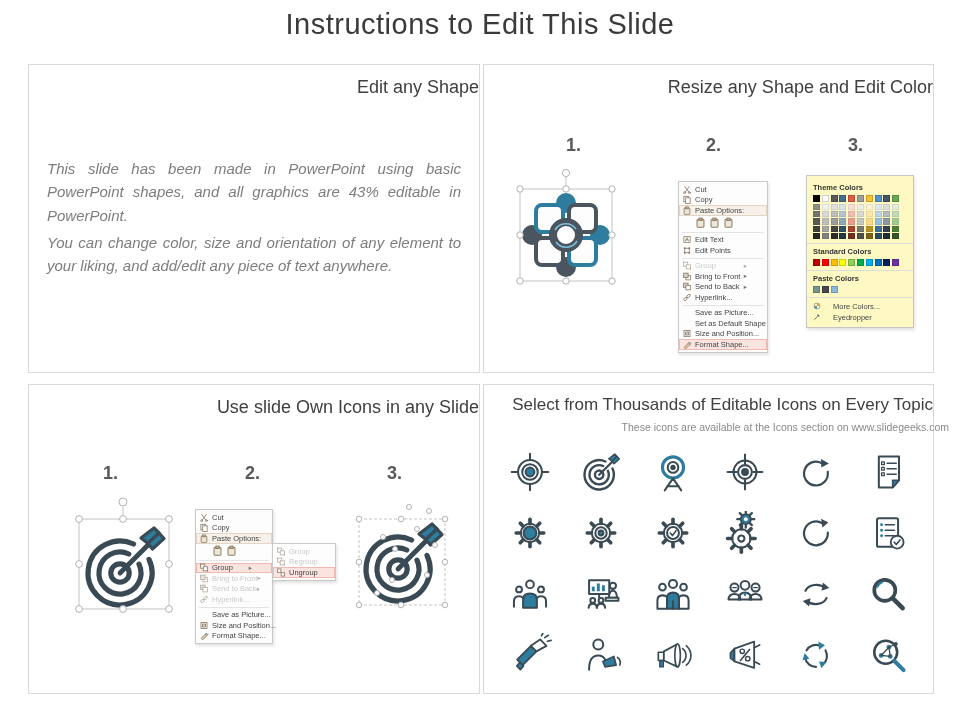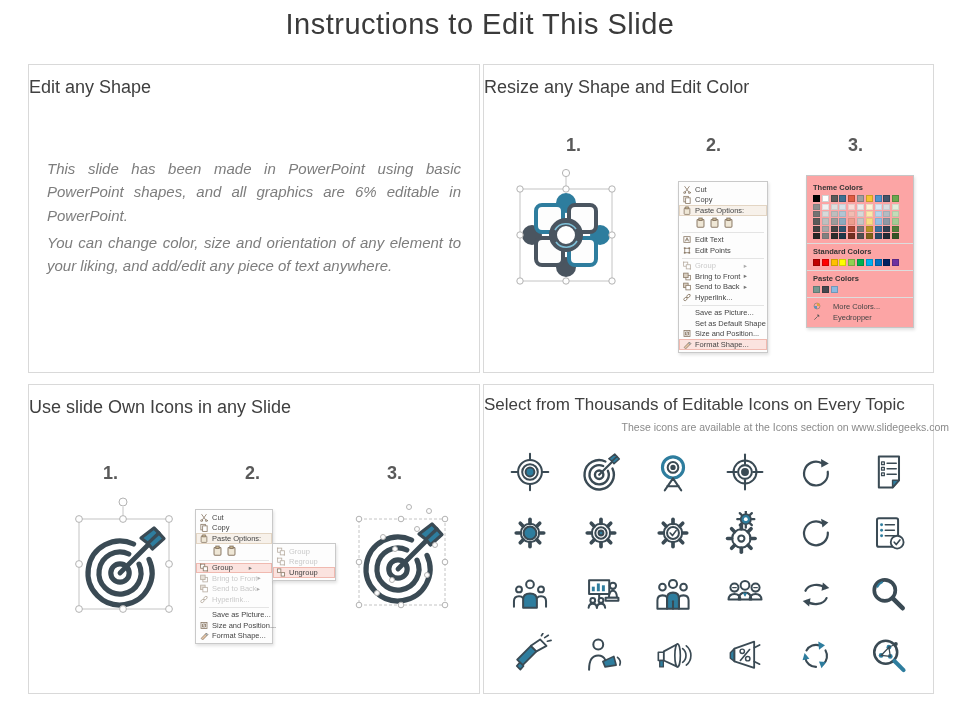--- a/index.html
+++ b/index.html
@@ -3,21 +3,21 @@
 <meta charset="utf-8">
 <style>
   html,body{margin:0;padding:0;background:#fff;}
   body{width:960px;height:720px;position:relative;font-family:"Liberation Sans",sans-serif;overflow:hidden;}
   .title{position:absolute;left:0;top:8px;width:960px;text-align:center;font-size:29px;color:#3a3a3a;letter-spacing:.5px;}
   .panel{position:absolute;background:#fff;border:1px solid #d9d9d9;}
   #panel-tl{left:28px;top:64px;width:450px;height:307px;}
   #panel-tr{left:483px;top:64px;width:449px;height:307px;}
   #panel-bl{left:28px;top:384px;width:450px;height:308px;}
   #panel-br{left:483px;top:384px;width:449px;height:308px;}
-  .panel-title{position:absolute;left:0;top:12px;width:100%;text-align:left;font-size:18px;color:#404040;}
+  .panel-title{position:absolute;left:0;top:12px;width:100%;text-align:right;font-size:18px;color:#404040;}
   .para{position:absolute;left:18px;right:18px;font-size:15px;font-style:italic;color:#7d7d7d;text-align:justify;line-height:1.55;}
   .stepnum{position:absolute;font-size:18px;font-weight:bold;color:#595959;}
   .vis{position:absolute;}
   
   .icon-grid{position:absolute;left:10px;top:56px;width:430px;}
   .icon-row{display:flex;}
   .icon-cell{width:71.6px;height:61px;display:flex;align-items:center;justify-content:center;}
   .gic{stroke:#3a4a54;fill:none;stroke-width:2.2;stroke-linecap:round;stroke-linejoin:round;}
   .subtitle{position:absolute;left:16px;top:36px;width:100%;text-align:right;font-size:10.5px;color:#8a8a8a;}
   
@@ -26,41 +26,41 @@
   .menu-row .mico{width:10px;height:9px;margin-right:3px;flex:0 0 10px;}
   .menu-row .arrow{margin-left:auto;font-size:6.5px;color:#777;}
   .menu-row.disabled{color:#a8a8a8;opacity:.6;}
   .menu-row.hl{background:#fbe3df;box-shadow:inset 0 0 0 1px #f0b9b0;}
   .menu-row.hl2{background:#f7f1ea;box-shadow:inset 0 0 0 1px #e3d5c3;}
   .paste-row{display:flex;gap:3px;padding:1px 4px 2px 16px;}
   .paste-row svg{width:11px;height:11px;}
   .menu-sep{border-top:1px solid #e4e4e4;margin:2px 3px;}
   .mic{stroke:#8c7b68;fill:none;stroke-width:1.1;stroke-linecap:round;}
   
-  .colorpanel{position:absolute;background:#fca5a5;border:1px solid #c6c6c6;box-shadow:1px 2px 3px rgba(0,0,0,.12);padding:5px 6px 4px 6px;}
+  .colorpanel{position:absolute;background:#fef9c3;border:1px solid #c6c6c6;box-shadow:1px 2px 3px rgba(0,0,0,.12);padding:5px 6px 4px 6px;}
   .cp-label{font-size:7.5px;font-weight:bold;color:#333;margin:2px 0 3px 0;}
   .sw-row{display:flex;gap:1.8px;margin-bottom:2px;}
   .sw{width:7px;height:7px;box-shadow:inset 0 0 0 1px rgba(0,0,0,.18);}
   .sw-var-block{margin-top:1px;}
   .sw-var-block .sw-row{gap:1.8px;margin-bottom:1px;}
   .sw-var-block .sw{height:6.2px;box-shadow:inset 0 0 0 1px rgba(0,0,0,.08);}
   .cp-sep{border-top:1px solid #ddd;margin:4px -6px 3px -6px;}
   .cp-item{display:flex;align-items:center;font-size:7.5px;color:#444;height:11px;gap:12px;}
   
   .sel{stroke:#c4c4c4;fill:none;stroke-width:1;}
   .handle{fill:#fefefe;stroke:#b3b3b3;stroke-width:1;}
 </style>
 </head>
 <body>
 
 <div class="title">Instructions to Edit This Slide</div>
 
 <div class="panel" id="panel-tl">
   <div class="panel-title">Edit any Shape</div>
-  <div class="para" style="top:92px;">This slide has been made in PowerPoint using basic PowerPoint shapes, and all graphics are 6% editable in PowerPoint.</div>
+  <div class="para" style="top:92px;">This slide has been made in PowerPoint using basic PowerPoint shapes, and all graphics are 43% editable in PowerPoint.</div>
   <div class="para" style="top:166px;">You can change color, size and orientation of any element to your liking, and add/edit any piece of text anywhere.</div>
 </div>
 
 <div class="panel" id="panel-tr">
   <div class="panel-title">Resize any Shape and Edit Color</div>
   <div class="stepnum" style="left:82px;top:70px;">1.</div>
   <div class="stepnum" style="left:222px;top:70px;">2.</div>
   <div class="stepnum" style="left:364px;top:70px;">3.</div>
 
   <svg class="vis" style="left:16px;top:98px;" width="132" height="142" viewBox="0 0 132 142">

